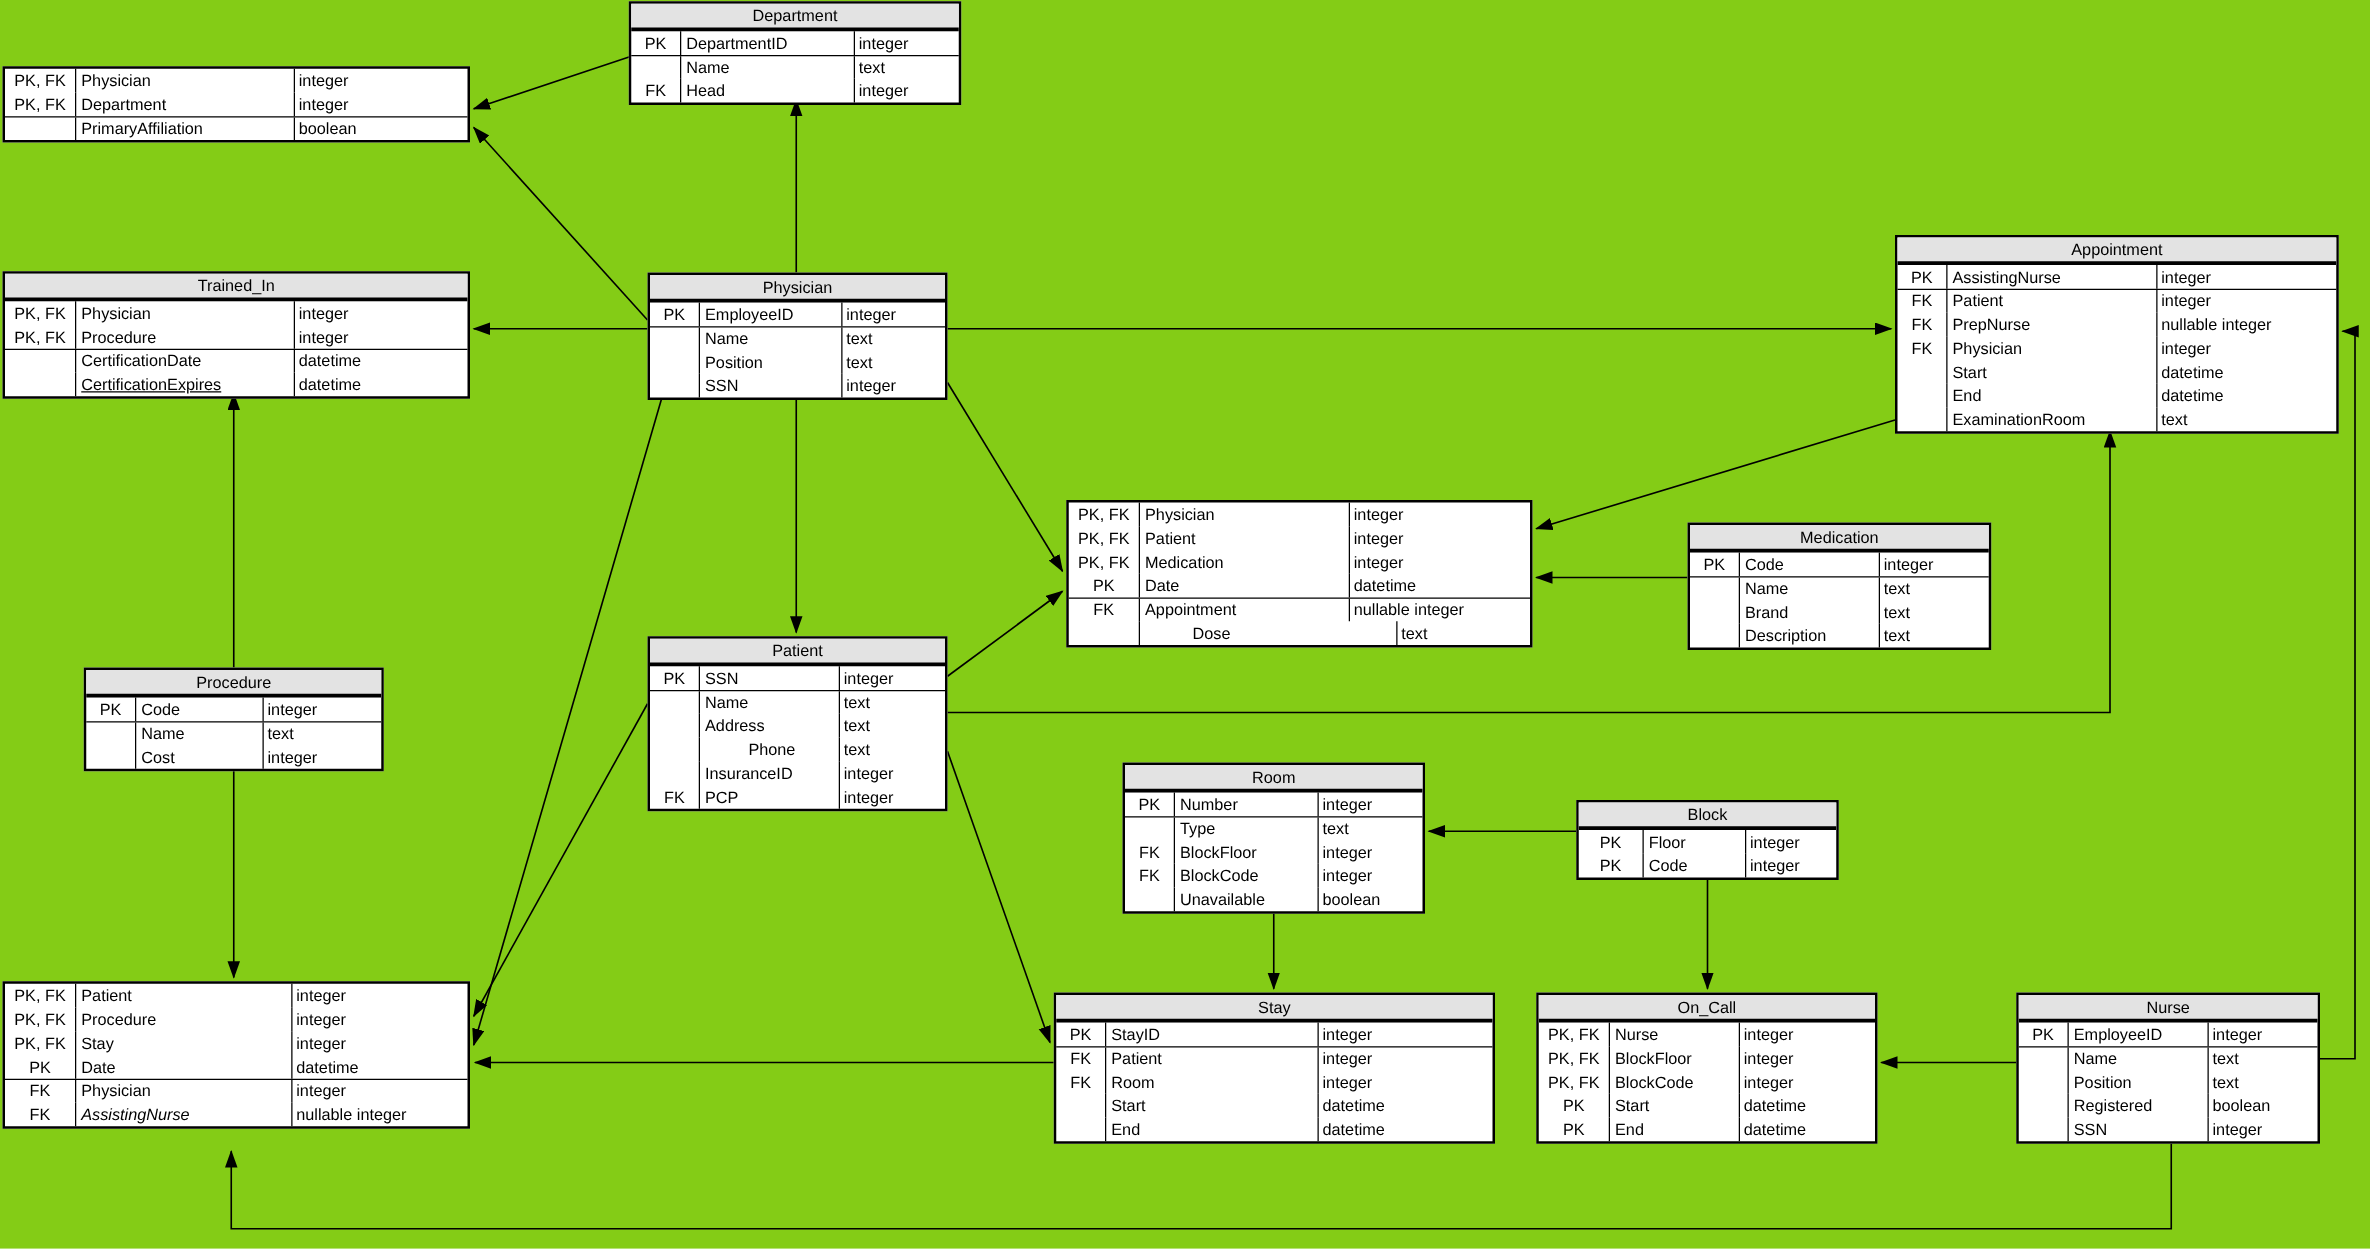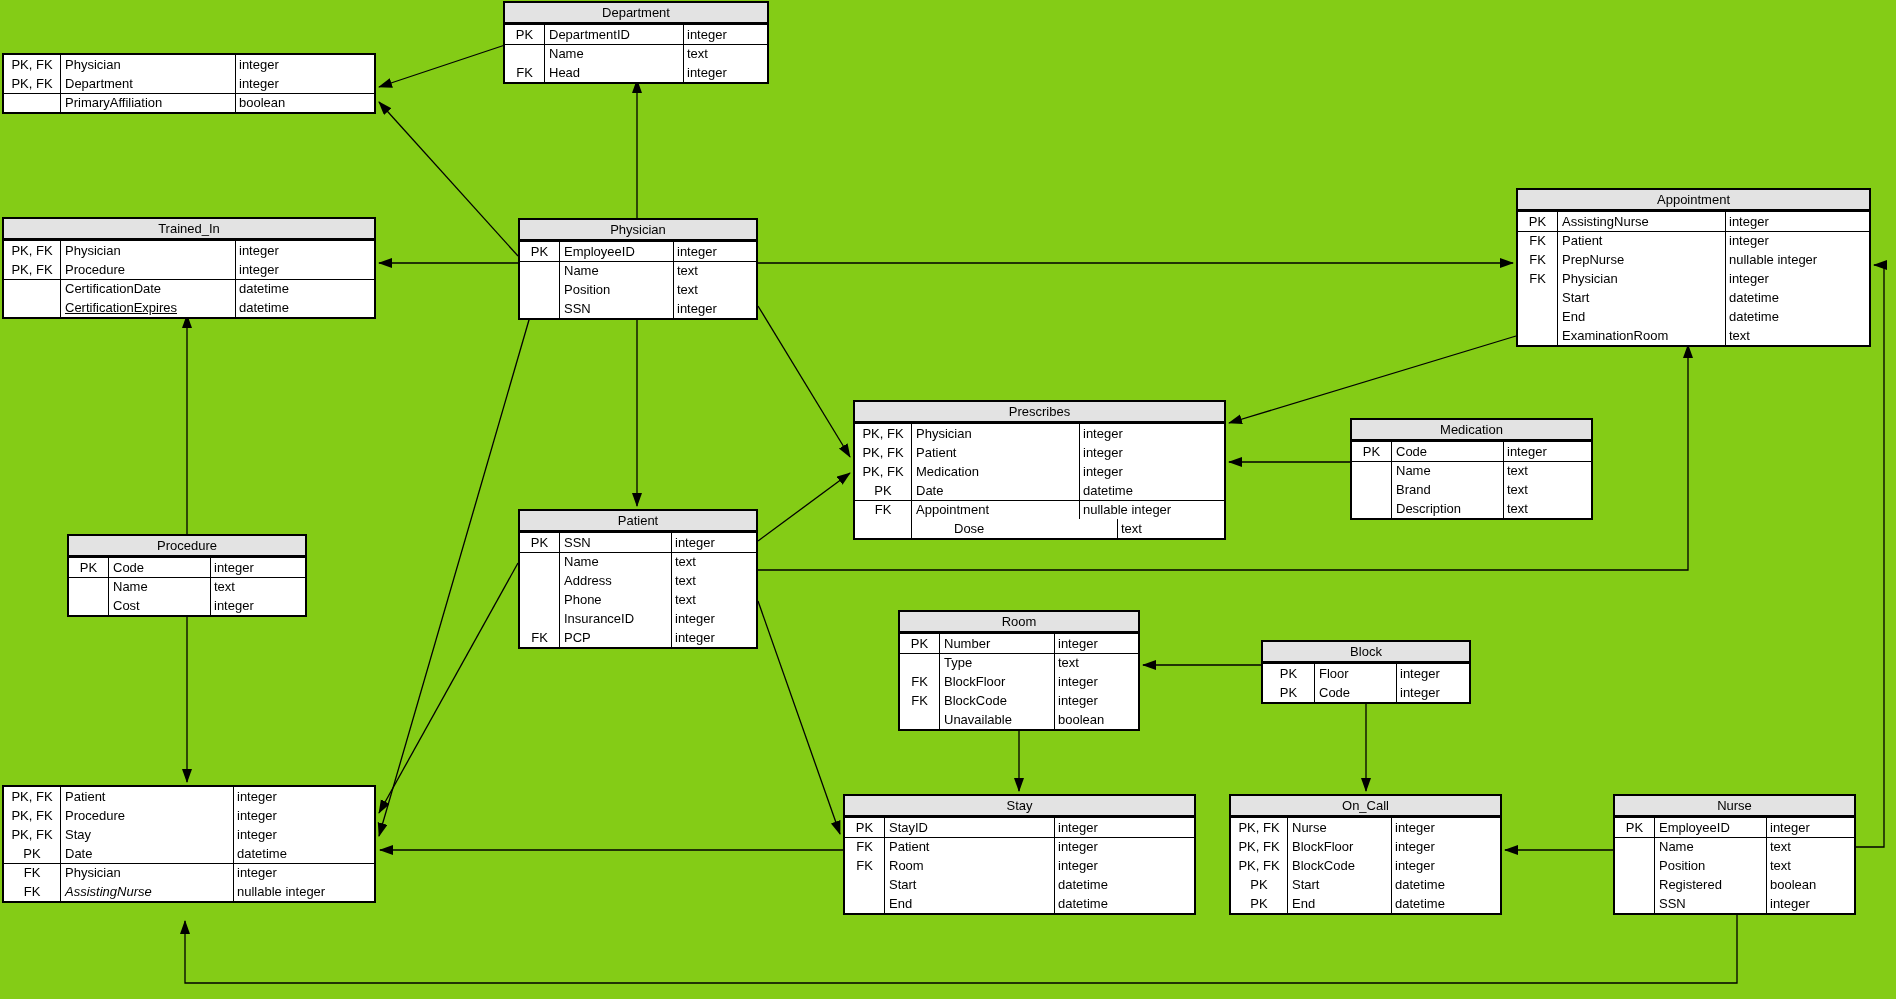--- a/index.html
+++ b/index.html
@@ -181,21 +181,20 @@
         <div class="cell field" style="width: 168px;">End</div>
         <div class="cell type">datetime</div>
       </div>
       <div class="tbl-row">
         <div class="cell key" style="width: 40px;"></div>
         <div class="cell field" style="width: 168px;">ExaminationRoom</div>
         <div class="cell type">text</div>
       </div>
     </div>
     <div class="tbl" style="left: 853px; top: 400px; width: 373px;">
-      <div class="tbl-title">Prescribes</div>
       <div class="tbl-row">
         <div class="cell key" style="width: 57px;">PK, FK</div>
         <div class="cell field" style="width: 168px;">Physician</div>
         <div class="cell type">integer</div>
       </div>
       <div class="tbl-row">
         <div class="cell key" style="width: 57px;">PK, FK</div>
         <div class="cell field" style="width: 168px;">Patient</div>
         <div class="cell type">integer</div>
       </div>
@@ -255,21 +254,21 @@
         <div class="cell field" style="width: 112px;">Name</div>
         <div class="cell type">text</div>
       </div>
       <div class="tbl-row">
         <div class="cell key" style="width: 40px;"></div>
         <div class="cell field" style="width: 112px;">Address</div>
         <div class="cell type">text</div>
       </div>
       <div class="tbl-row">
         <div class="cell key" style="width: 40px;"></div>
-        <div class="cell field" style="width: 112px;">Phone</div>
+        <div class="cell field" style="width: 112px; text-align: center;">Phone</div>
         <div class="cell type">text</div>
       </div>
       <div class="tbl-row">
         <div class="cell key" style="width: 40px;"></div>
         <div class="cell field" style="width: 112px;">InsuranceID</div>
         <div class="cell type">integer</div>
       </div>
       <div class="tbl-row">
         <div class="cell key" style="width: 40px;">FK</div>
         <div class="cell field" style="width: 112px;">PCP</div>

